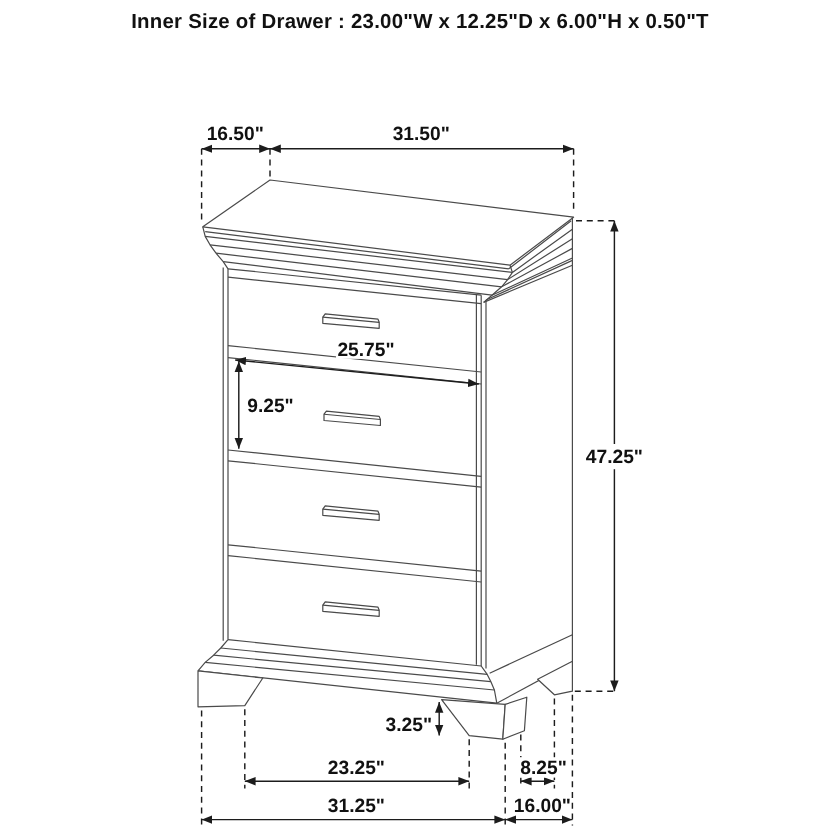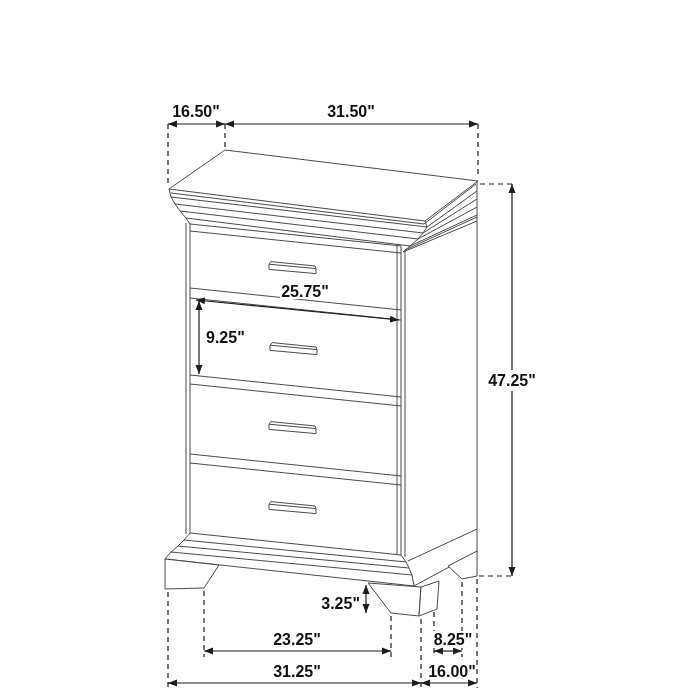--- a/index.html
+++ b/index.html
@@ -16,20 +16,21 @@
   .furnf{stroke:#4a4a4a;stroke-width:1;fill:#ffffff;stroke-linejoin:round;}
   .dim{stroke:#1c1c1c;stroke-width:1.2;fill:none;}
   .ext{stroke:#1c1c1c;stroke-width:1.2;fill:none;stroke-dasharray:5 4;}
   .lbl{font-family:"Liberation Sans", sans-serif;font-size:16px;font-weight:bold;fill:#111;}
   .mask{fill:#ffffff;stroke:none;}
 </style>
 </head>
 <body>
 
 <div class="stage">
+  <div class="title">Inner Size of Drawer : 23.00"W x 12.25"D x 6.00"H x 0.50"T</div>
 
   <svg width="700" height="700" viewBox="0 0 700 700">
     <defs>
       <marker id="arr" viewBox="0 0 9 8" refX="9" refY="4" markerWidth="9" markerHeight="8" markerUnits="userSpaceOnUse" orient="auto-start-reverse">
         <path d="M0,0.5 L9,4 L0,7.5 Z" fill="#1c1c1c"></path>
       </marker>
     </defs>
 
     <g>
 

